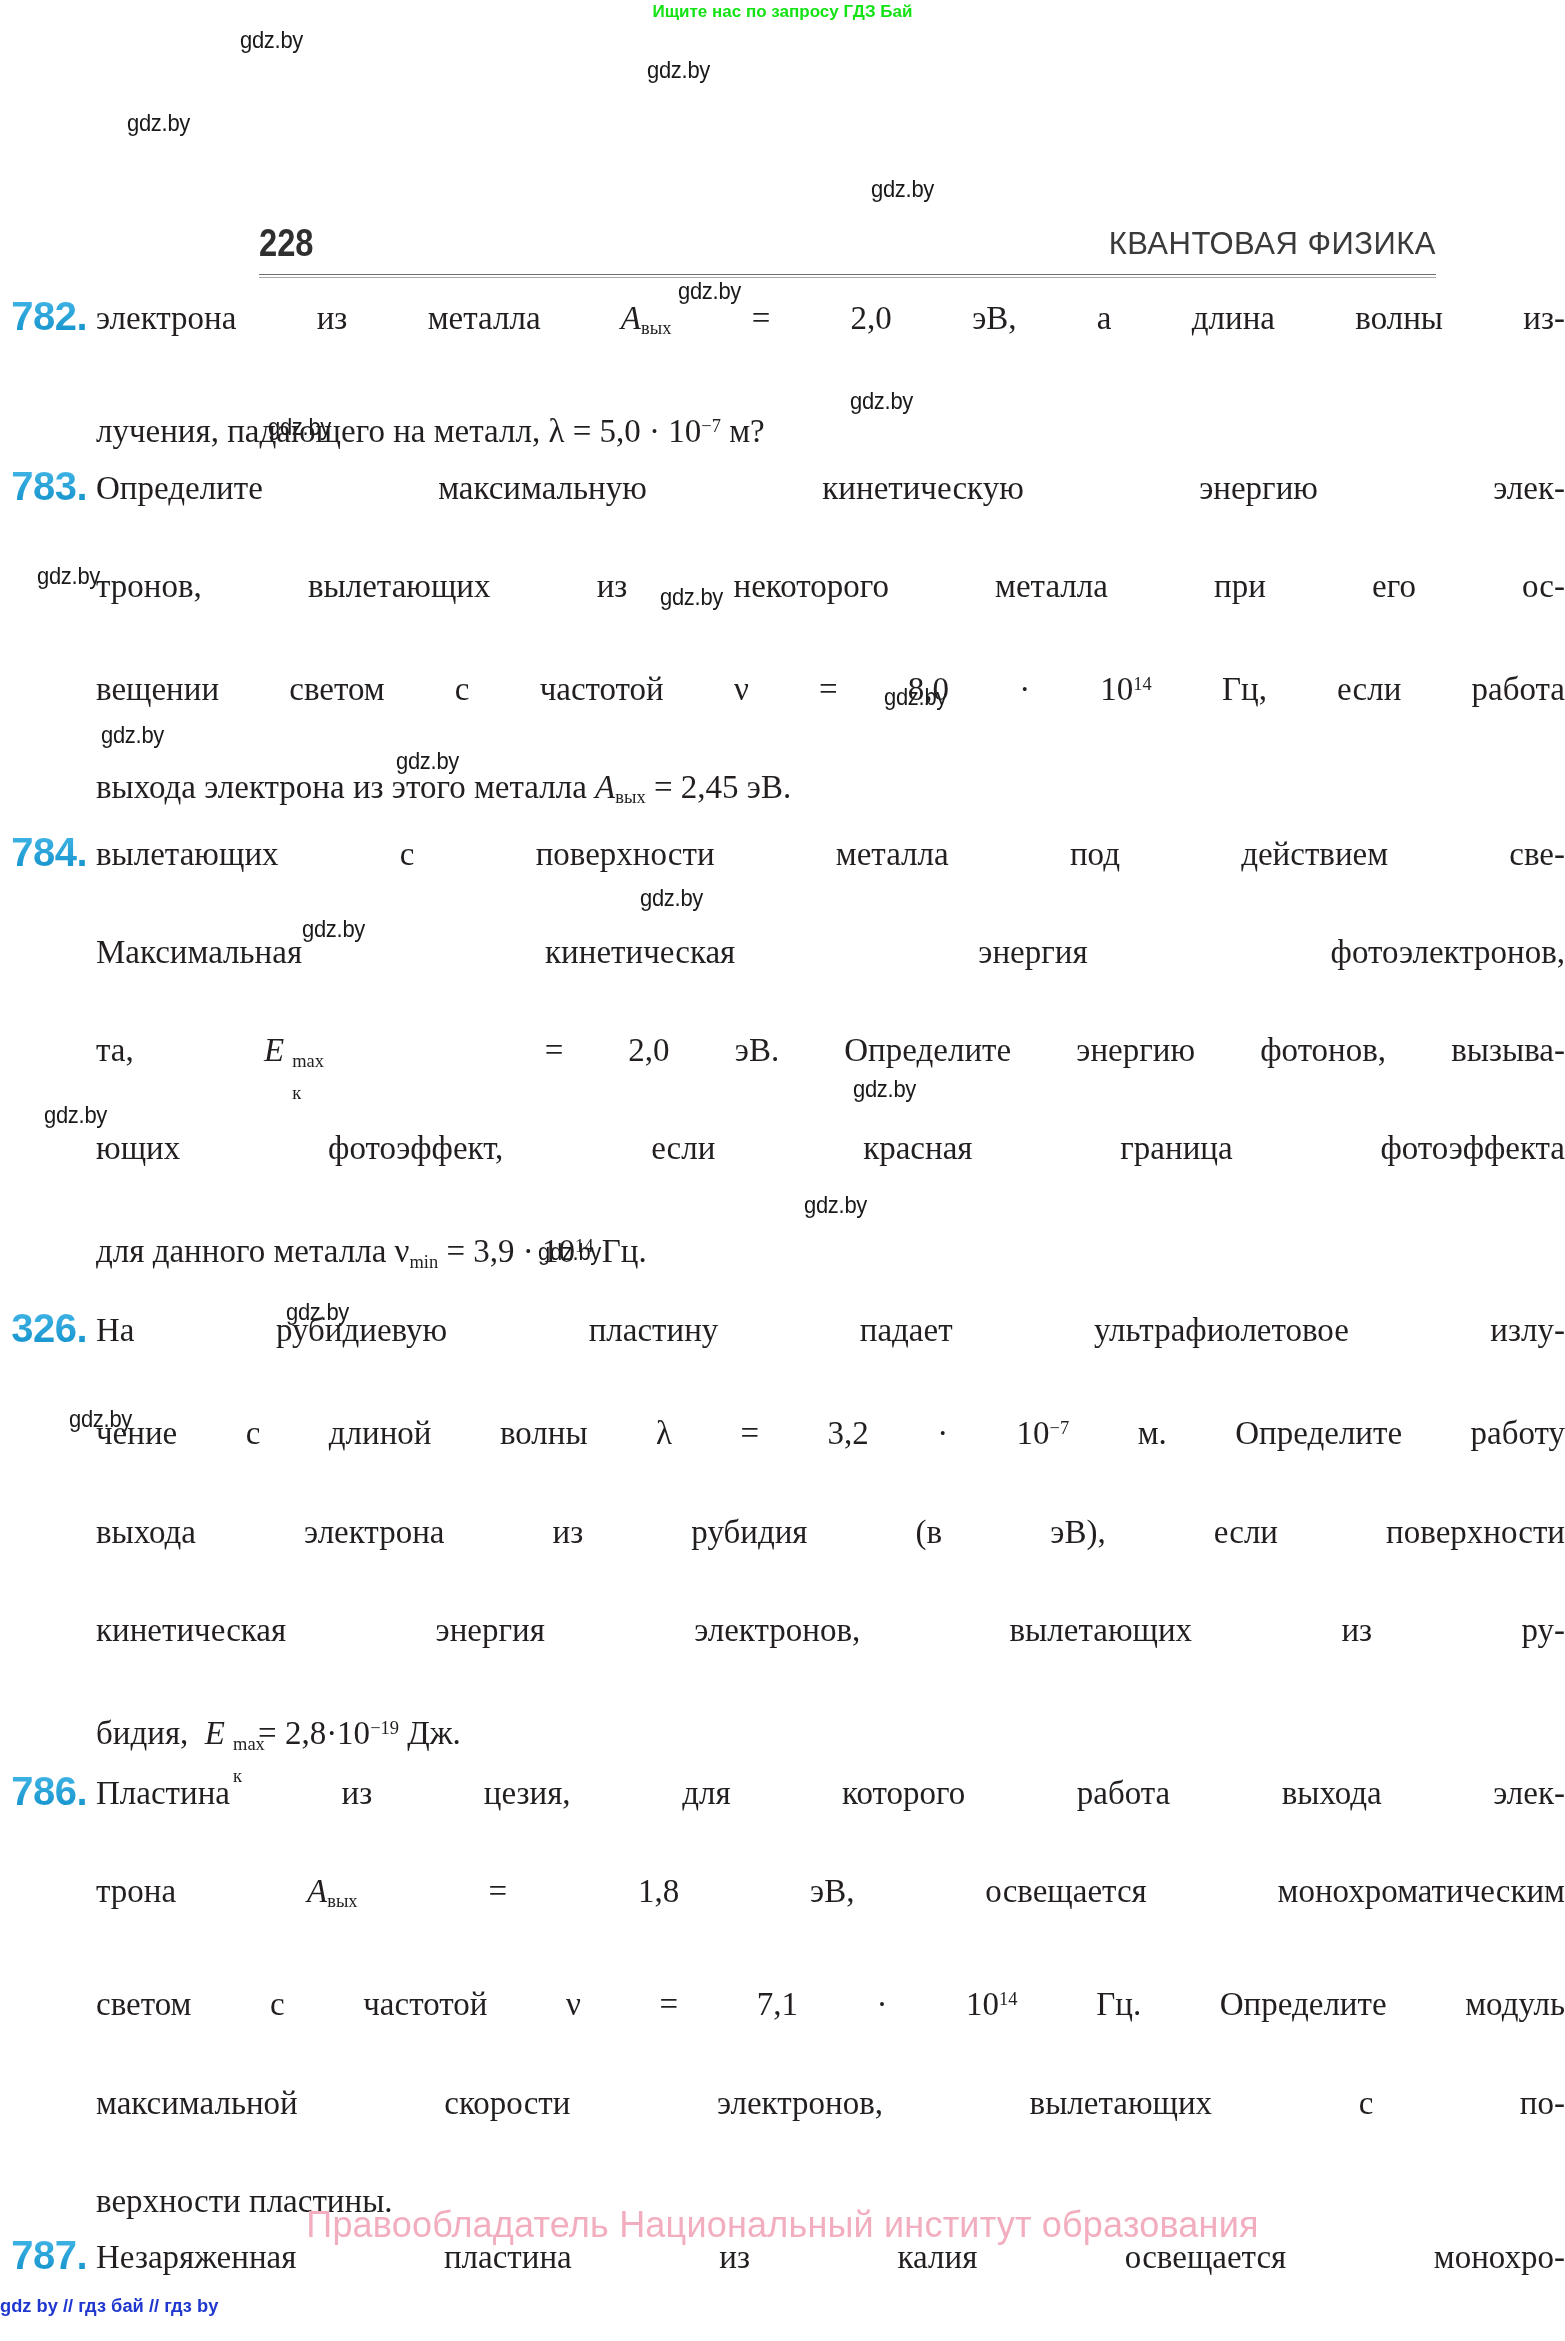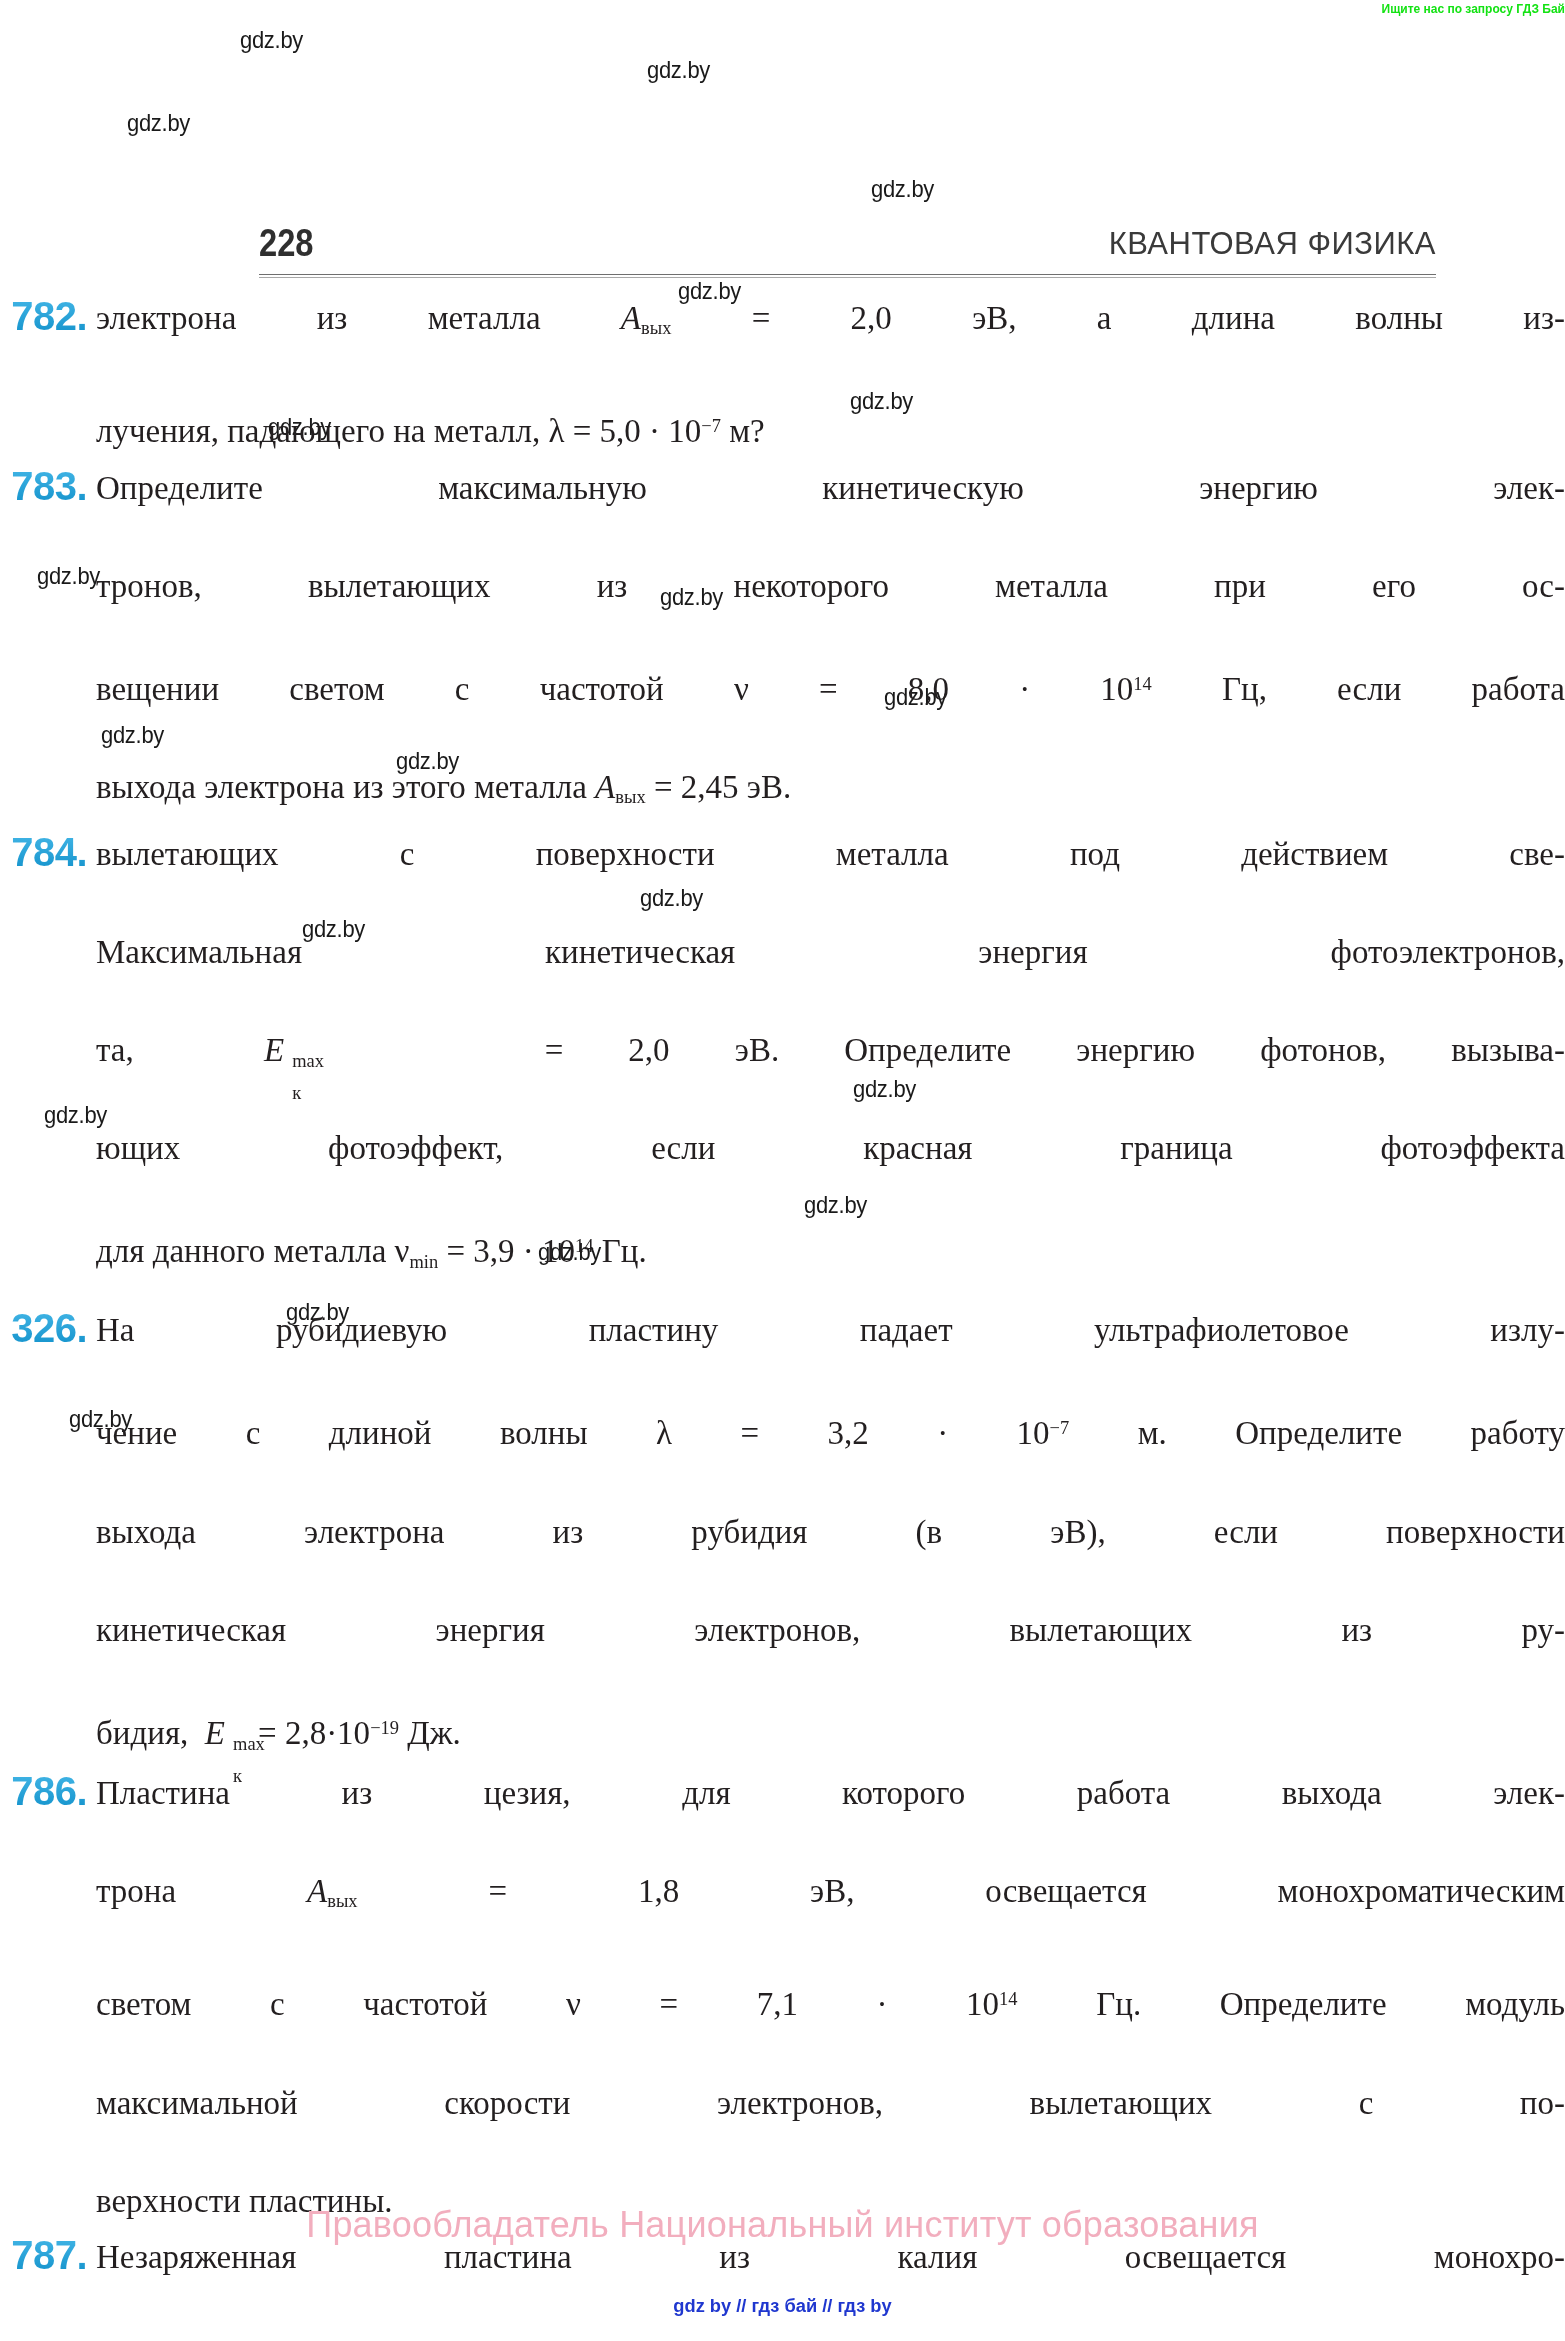--- a/index.html
+++ b/index.html
@@ -8,23 +8,23 @@
     background:#ffffff;
     font-family:"Liberation Serif", serif;
     color:#231f20;
     position:relative;
     overflow:hidden;
   }
 
   
   .promo {
     position:absolute; top:1.8px; left:0; width:1565px;
-    text-align:right;
-    font-family:"Liberation Sans", sans-serif;
-    font-size:12px; font-weight:600;
+    text-align:center;
+    font-family:"Liberation Sans", sans-serif;
+    font-size:17px; font-weight:600;
     color:#13e213;
     letter-spacing:0px;
     white-space:nowrap;
   }
 
   
   .wm {
     position:absolute;
     font-family:"Liberation Sans", sans-serif;
     font-size:22px;
@@ -132,21 +132,20 @@
     color:#f2aebe;
     white-space:nowrap;
     letter-spacing:0.2px;
     margin-top:6px;
   }
 
   
   .footlinks {
     position:absolute;
     left:0; top:2295px; width:1565px;
-    text-align:center;
     font-family:"Liberation Sans", sans-serif;
     font-size:18.3px;
     font-weight:600;
     color:#1f37cf;
     white-space:nowrap;
   }
 </style>
 </head>
 <body>
 

